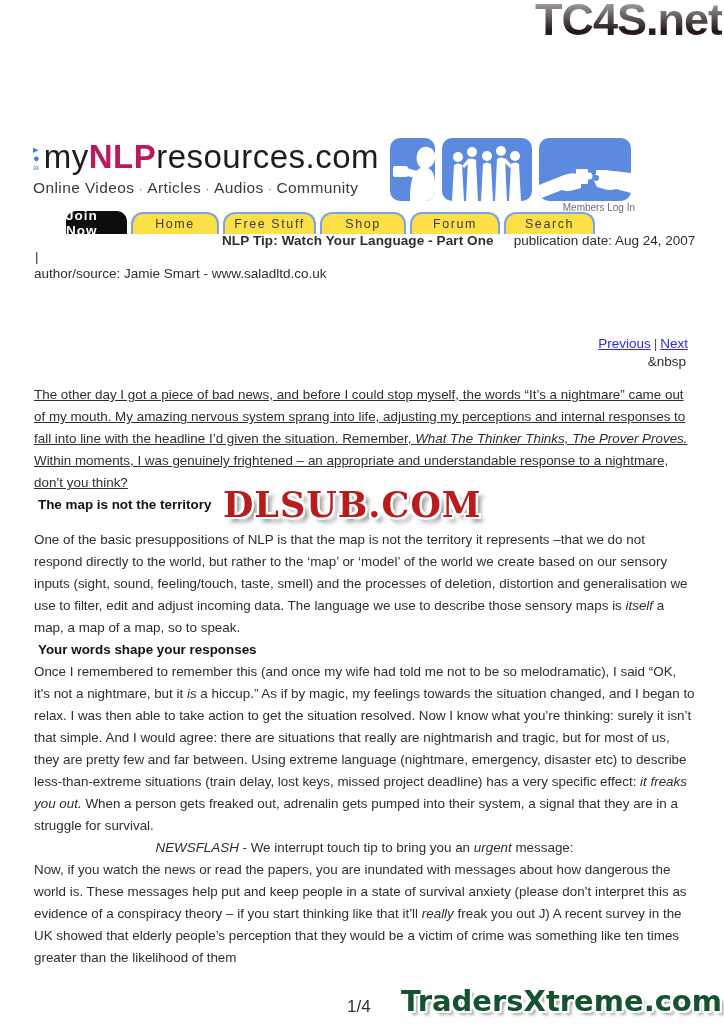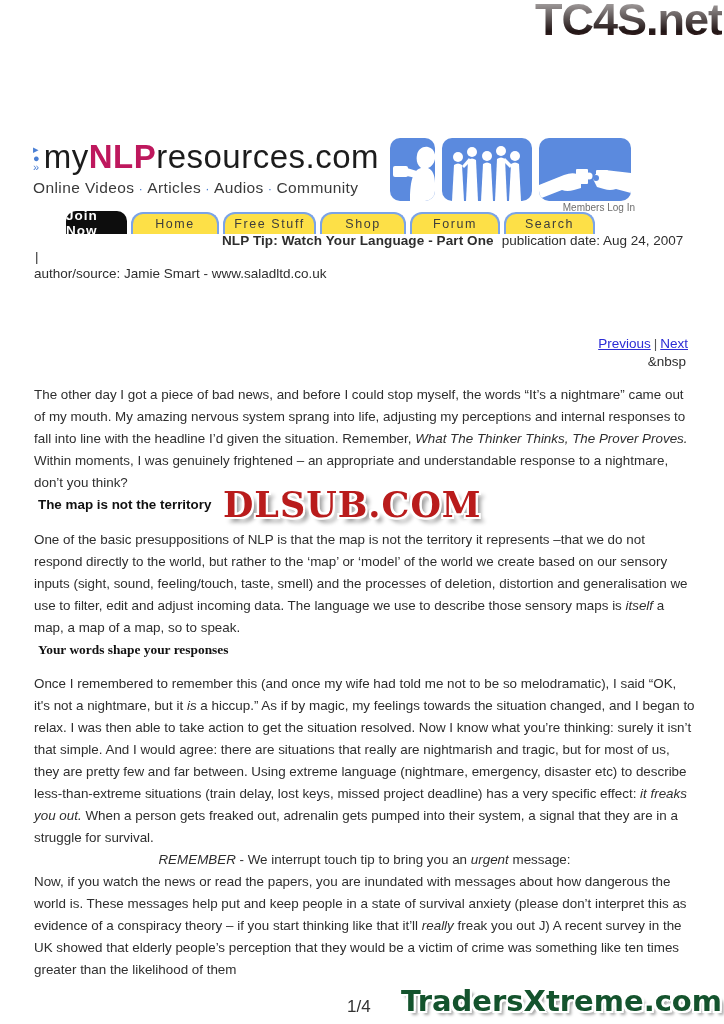--- a/index.html
+++ b/index.html
@@ -64,38 +64,38 @@
          border-radius: 12px 12px 0 0; cursor: pointer; }
   .tab-join { height: 23px; width: 61px; background: #0d0d0d; color: #fff;
               font-weight: bold; font-size: 13.5px; letter-spacing: 1px;
               border: none; border-radius: 10px 10px 0 0; }
   .tab-home { width: 88px; } .tab-free { width: 93px; } .tab-shop { width: 86px; }
   .tab-forum { width: 90px; } .tab-search { width: 91px; }
 
   
   .title-line { position: absolute; left: 222px; top: 233px; font-size: 13.5px; white-space: nowrap; }
   .title-line b { letter-spacing: 0.1px; }
-  .title-line .pub { margin-left: 8px; }
+  .title-line .pub { margin-left: 20px; }
   .stray-pipe { position: absolute; left: 35px; top: 249px; font-size: 13.5px; }
   .author-line { position: absolute; left: 34px; top: 266px; font-size: 13.5px; }
 
   .prevnext { position: absolute; right: 36px; top: 336px; font-size: 13.5px; }
   .prevnext a { color: #2b2bd5; text-decoration: underline; cursor: pointer; }
   .prevnext .pn-sep { color: #555; padding: 0 3px; }
   .nbsp-literal { position: absolute; right: 38px; top: 354px; font-size: 13.5px; color: #2e2e2e; }
 
   
   .article { position: absolute; left: 34px; top: 384px; width: 661px;
              font-size: 13.4px; line-height: 22px; color: #2e2e2e; }
   .article p { margin: 0; }
-  .p1 { margin-bottom: 17px; }
+  .p1 { margin-bottom: 17px; text-decoration: underline; }
   .h-sub { font-size: 13.4px; font-weight: bold; color: #111; padding-left: 4px; }
   .h1s { margin-bottom: 13px; }
   .p2 { margin-bottom: 15px; }
-  .h2s { margin-bottom: 12px; font-family: Liberation Serif, serif; }
+  .h2s { margin-bottom: 0; }
   .p3 { margin-bottom: 10px; }
   .newsflash { text-align: center; margin-bottom: 11px; }
   .safer { padding-left: 7px; margin-bottom: 8px; white-space: nowrap; }
   .page-indicator { position: absolute; left: 347px; top: 997px; font-size: 17px; color: #333; }
 </style>
 </head>
 <body>
 
 <div class="wm-top">TC4S.net</div>
 <div class="wm-center">DLSUB.COM</div>
@@ -176,17 +176,17 @@
   <a>Previous</a><span class="pn-sep">|</span><a>Next</a>
 </div>
 <div class="nbsp-literal">&amp;nbsp</div>
 
 <div class="article">
   <p class="p1"><span>The other day I got a piece of bad news, and before I could stop myself, the words “It’s a nightmare” came out of my mouth. My amazing nervous system sprang into life, adjusting my perceptions and internal responses to fall into line with the headline I’d given the situation. Remember, </span><i>What The Thinker Thinks, The Prover Proves.</i><span> Within moments, I was genuinely frightened – an appropriate and understandable response to a nightmare, don’t you think?</span></p>
   <div class="h-sub h1s">The map is not the territory</div>
   <p class="p2"><span>One of the basic presuppositions of NLP is that the map is not the territory it represents –that we do not respond directly to the world, but rather to the ‘map’ or ‘model’ of the world we create based on our sensory inputs (sight, sound, feeling/touch, taste, smell) and the processes of deletion, distortion and generalisation we use to filter, edit and adjust incoming data. The language we use to describe those sensory maps is </span><i>itself</i><span> a map, a map of a map, so to speak.</span></p>
   <div class="h-sub h2s">Your words shape your responses</div>
   <p class="p3"><span>Once I remembered to remember this (and once my wife had told me not to be so melodramatic), I said “OK, it's not a nightmare, but it </span><i>is</i><span> a hiccup.” As if by magic, my feelings towards the situation changed, and I began to relax. I was then able to take action to get the situation resolved. Now I know what you’re thinking: surely it isn’t that simple. And I would agree: there are situations that really are nightmarish and tragic, but for most of us, they are pretty few and far between. Using extreme language (nightmare, emergency, disaster etc) to describe less-than-extreme situations (train delay, lost keys, missed project deadline) has a very specific effect: </span><i>it freaks you out.</i><span> When a person gets freaked out, adrenalin gets pumped into their system, a signal that they are in a struggle for survival.</span></p>
-  <p class="newsflash"><i>REMEMBER </i><span> - We interrupt touch tip to bring you an </span><i>urgent</i><span> message:</span></p>
+  <p class="newsflash"><i>NEWSFLASH </i><span> - We interrupt touch tip to bring you an </span><i>urgent</i><span> message:</span></p>
   <p class="p4"><span>Now, if you watch the news or read the papers, you are inundated with messages about how dangerous the world is. These messages help put and keep people in a state of survival anxiety (please don’t interpret this as evidence of a conspiracy theory – if you start thinking like that it’ll </span><i>really</i><span> freak you out J) A recent survey in the UK showed that elderly people’s perception that they would be a victim of crime was something like ten times greater than the likelihood of them</span></p>
 </div>
 
 <div class="page-indicator">1/4</div>
 
 </body></html>

